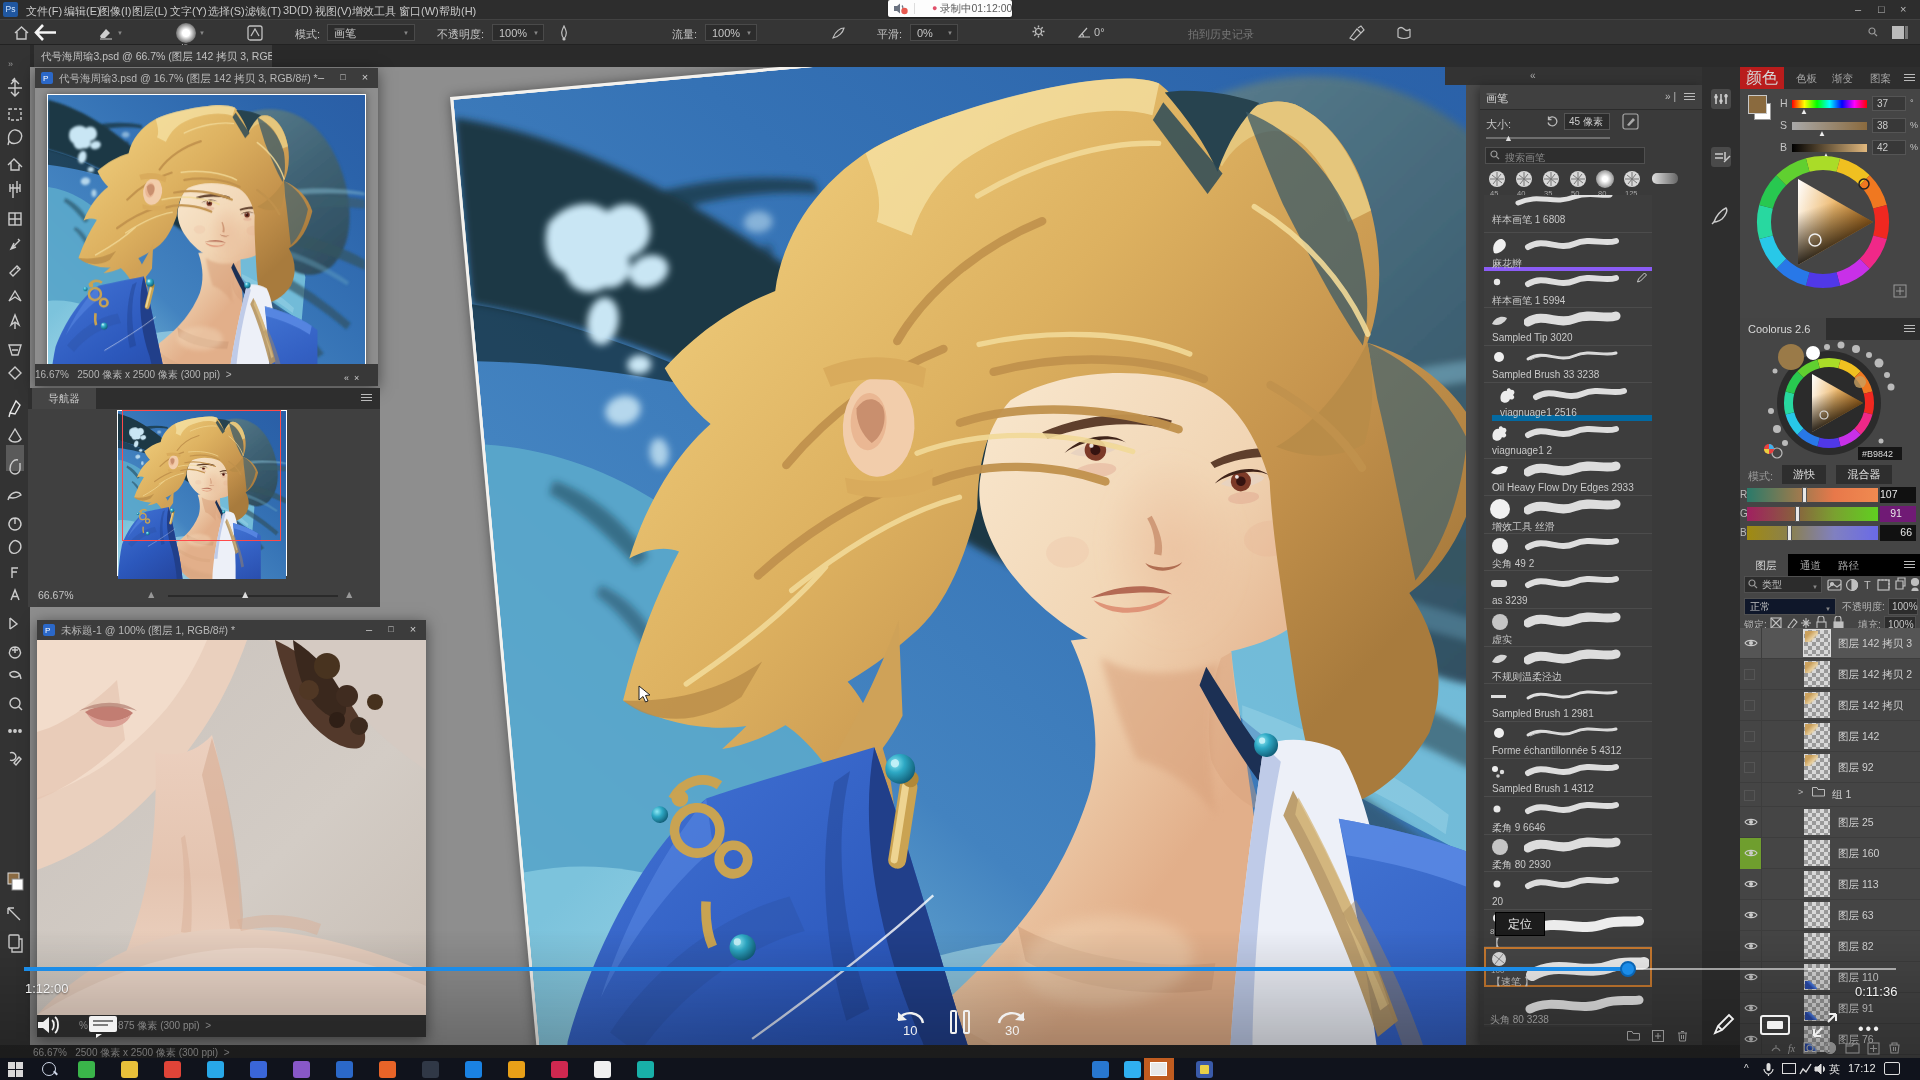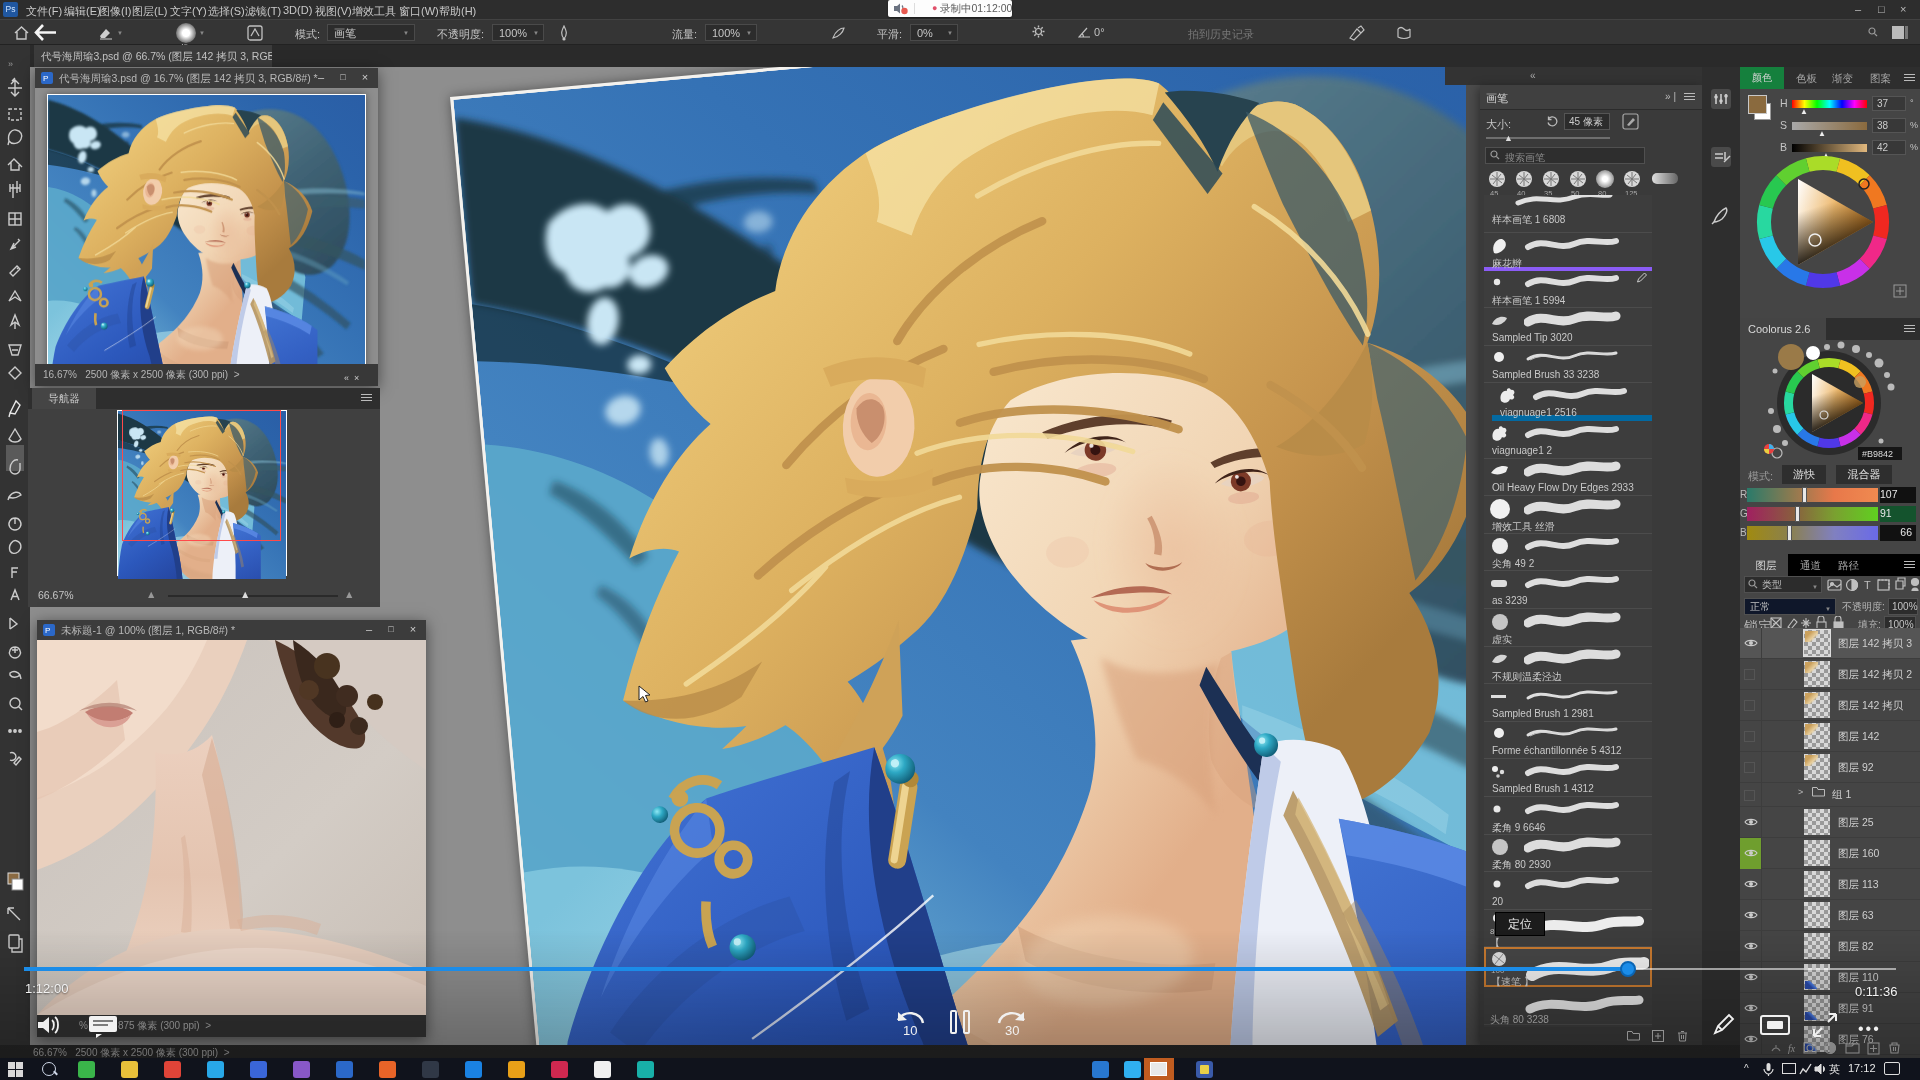--- a/index.html
+++ b/index.html
@@ -391,21 +391,21 @@
         <span style="font-size:9px">□</span>
         <span>×</span>
       </div>
 <div class="abs" style="left:0;top:20px;width:343px;height:276px;background:#8e8e8e;overflow:hidden">
 <div class="abs" style="left:12px;top:6px;width:319px;height:321px;background:#fff;box-shadow:0 0 8px rgba(0,0,0,.4)">
 <svg style="position:absolute;left:1px;top:1px" width="317" height="317">
             <use href="#art"></use>
           </svg>
         </div>
       </div>
-<div class="abs" style="left:0;top:296px;width:343px;height:22px;background:#383838;color:#b5b5b5;font-size:10px;line-height:22px;padding-left:8px">16.67% &nbsp; 2500 像素 x 2500 像素 (300 ppi) &nbsp;&gt;</div>
+<div class="abs" style="left:0;top:296px;width:343px;height:22px;background:#383838;color:#b5b5b5;font-size:10px;line-height:22px;">16.67% &nbsp; 2500 像素 x 2500 像素 (300 ppi) &nbsp;&gt;</div>
 </div>
 <div class="abs" id="navpanel">
 <div class="abs" style="left:0;top:0;width:352px;height:21px;background:#2e2e2e"></div>
 <div class="abs" style="left:4px;top:0;width:64px;height:21px;background:#454545;color:#cccccc;font-size:10.5px;line-height:21px;text-align:center">导航器</div>
 <div class="abs" style="right:8px;top:3px;color:#bbb;font-size:12px"><svg width="11" height="9" viewBox="0 0 11 9">
           <path d="M0,1.5 L11,1.5 M0,4.5 L11,4.5 M0,7.5 L11,7.5" stroke="#bbb" stroke-width="1.2"></path>
         </svg></div>
 <div class="abs" style="right:6px;top:-15px;width:30px;height:13px;color:#ccc;font-size:9px">«&nbsp;&nbsp;×</div>
 <div class="abs" style="left:89px;top:22px;width:170px;height:166px;background:#fff">
         <svg style="position:absolute;left:1px;top:1px" width="168" height="168">
@@ -752,21 +752,21 @@
         <rect x="2" y="2" width="20" height="20" rx="3" fill="#4a4a4a"></rect>
         <path d="M6,9 L14,9 M6,13 L14,13 M16,7 L16,15" stroke="#ccc" stroke-width="1.5"></path>
         <path d="M15,17 L21,11" stroke="#ccc" stroke-width="1.5"></path>
       </svg>
 <svg class="abs" style="left:7px;top:136px" width="24" height="24" viewBox="0 0 24 24">
         <path d="M5,19 C7,13 12,7 17,5 C19,7 17,12 13,16 C10,18 7,19 5,19 Z" fill="none" stroke="#ccc" stroke-width="1.5"></path>
         <path d="M5,19 L3,21" stroke="#ccc" stroke-width="1.5"></path>
       </svg>
 </div><div class="abs" id="rightcol">
 <div class="abs" style="left:0;top:0;width:180px;height:22px;background:#2e2e2e">
-        <div style="position:absolute;left:0;top:0;width:44px;height:22px;background:#15803d;color:#d5d5d5;font-size:10px;line-height:22px;text-align:center">颜色</div>
+        <div style="position:absolute;left:0;top:0;width:44px;height:22px;background:#b91c1c;color:#d5d5d5;font-size:16px;line-height:22px;text-align:center">颜色</div>
         <span style="position:absolute;left:56px;top:5px;color:#a5a5a5;font-size:10.5px">色板</span>
         <span style="position:absolute;left:92px;top:5px;color:#a5a5a5;font-size:10.5px">渐变</span>
         <span style="position:absolute;left:130px;top:5px;color:#a5a5a5;font-size:10.5px">图案</span>
         <span style="position:absolute;right:5px;top:4px;color:#bbb;font-size:12px"><svg width="11" height="9" viewBox="0 0 11 9">
             <path d="M0,1.5 L11,1.5 M0,4.5 L11,4.5 M0,7.5 L11,7.5" stroke="#bbb" stroke-width="1.2"></path>
           </svg></span>
       </div>
 <div class="abs" style="left:14px;top:36px;width:17px;height:17px;background:#fff;border:1px solid #999"></div>
       <div class="abs" style="left:8px;top:28px;width:19px;height:19px;background:#8a6a3e;border:1px solid #c8c8c8"></div>
 <span class="abs" style="left:40px;top:30px;color:#c5c5c5;font-size:10.5px">H</span>
@@ -876,21 +876,21 @@
 <span class="abs" style="left:8px;top:402px;color:#9a9a9a;font-size:11px">模式:</span>
       <div class="abs" style="left:42px;top:398px;width:44px;height:19px;background:#2e2e2e;color:#e0e0e0;font-size:11px;line-height:19px;text-align:center">游快</div>
       <div class="abs" style="left:96px;top:398px;width:56px;height:19px;background:#2e2e2e;color:#e0e0e0;font-size:11px;line-height:19px;text-align:center">混合器</div>
 <span class="abs" style="left:0px;top:422px;color:#bbb;font-size:10px">R</span>
       <div class="abs" style="left:7px;top:421px;width:131px;height:14px;background:linear-gradient(90deg,#2a7a6a,#8a7a50,#e8784a,#f08a50)"></div>
       <div class="abs" style="left:62px;top:420px;width:5px;height:16px;background:#e8e8e8;border:1px solid #555"></div>
       <div class="abs" style="left:140px;top:420px;width:36px;height:16px;background:#111;color:#e8e8e8;font-size:10.5px;line-height:15px;text-align:right;padding-right:20px">107</div>
 <span class="abs" style="left:0px;top:441px;color:#bbb;font-size:10px">G</span>
       <div class="abs" style="left:7px;top:440px;width:131px;height:14px;background:linear-gradient(90deg,#a02060,#8a5a40,#7aa030,#60d020)"></div>
       <div class="abs" style="left:55px;top:439px;width:5px;height:16px;background:#e8e8e8;border:1px solid #555"></div>
-      <div class="abs" style="left:140px;top:439px;width:36px;height:16px;background:#14532d;color:#e8e8e8;font-size:10.5px;line-height:15px;text-align:left;padding-right:4px">91</div>
+      <div class="abs" style="left:140px;top:439px;width:36px;height:16px;background:#701a75;color:#e8e8e8;font-size:10.5px;line-height:15px;text-align:center;padding-right:4px">91</div>
 <span class="abs" style="left:0px;top:460px;color:#bbb;font-size:10px">B</span>
       <div class="abs" style="left:7px;top:459px;width:131px;height:14px;background:linear-gradient(90deg,#a08a10,#8a8050,#8080c0,#6a6ae8)"></div>
       <div class="abs" style="left:47px;top:458px;width:5px;height:16px;background:#e8e8e8;border:1px solid #555"></div>
       <div class="abs" style="left:140px;top:458px;width:36px;height:16px;background:#111;color:#e8e8e8;font-size:10.5px;line-height:15px;text-align:right;padding-right:4px">66</div>
 <div class="abs" style="left:4px;top:487px;width:176px;height:22px;background:#000000">
         <div style="position:absolute;left:0;top:0;width:44px;height:22px;background:#454545;color:#d5d5d5;font-size:10.5px;line-height:22px;text-align:center">图层</div>
         <span style="position:absolute;left:56px;top:5px;color:#a5a5a5;font-size:10.5px">通道</span>
         <span style="position:absolute;left:94px;top:5px;color:#a5a5a5;font-size:10.5px">路径</span>
         <span style="position:absolute;right:5px;top:4px;color:#bbb;font-size:12px"><svg width="11" height="9" viewBox="0 0 11 9">
             <path d="M0,1.5 L11,1.5 M0,4.5 L11,4.5 M0,7.5 L11,7.5" stroke="#bbb" stroke-width="1.2"></path>
@@ -915,21 +915,21 @@
 <rect x="52" y="5" width="11" height="10"></rect>
           <path d="M52,5 L63,5 L63,15" stroke-dasharray="2 1.5"></path>
 <path d="M70,6 L77,6 L77,14 L70,14 Z M72,6 L72,3 L79,3 L79,11 L77,11"></path>
 <circle cx="89" cy="7" r="3.5" fill="#c0c0c0"></circle>
           <path d="M86,16 C86,12 92,12 92,16" fill="#c0c0c0"></path>
 </g>
       </svg>
 <div class="abs" style="left:4px;top:531px;width:92px;height:17px;background:#0f172a;border:1px solid #505050;color:#c5c5c5;font-size:10px;line-height:16px;padding-left:5px">正常<span style="position:absolute;right:4px;top:2px;color:#888;font-size:8px"><span style="font-size:6px">▼</span></span></div>
       <span class="abs" style="left:102px;top:533px;color:#b5b5b5;font-size:10px">不透明度:</span>
       <div class="abs" style="left:148px;top:531px;width:30px;height:17px;background:#2c2c2c;border:1px solid #505050;color:#c5c5c5;font-size:10px;line-height:16px;padding-left:3px">100%</div>
-<span class="abs" style="left:4px;top:551px;color:#b5b5b5;font-size:14px">锁定:</span>
+<span class="abs" style="left:4px;top:551px;color:#b5b5b5;font-size:10px">锁定:</span>
       <svg class="abs" style="left:30px;top:549px" width="86" height="14" viewBox="0 0 86 14">
 <g stroke="#c0c0c0" fill="none" stroke-width="1.1">
 <rect x="1" y="2" width="10" height="10"></rect>
           <path d="M1,2 L11,12 M11,2 L1,12"></path>
 <path d="M18,11 L24,3 L27,6 L21,13 Z"></path>
 <path d="M36,2 L36,12 M31,7 L41,7 M33,4 L39,10 M39,4 L33,10"></path>
 <rect x="47" y="6" width="9" height="7"></rect>
           <path d="M48,6 L48,3 A3,3 0 0 1 54,3 L54,6"></path>
 <rect x="64" y="6" width="9" height="7" fill="#c0c0c0"></rect>
           <path d="M65,6 L65,3 A3,3 0 0 1 71,3 L71,6"></path>

